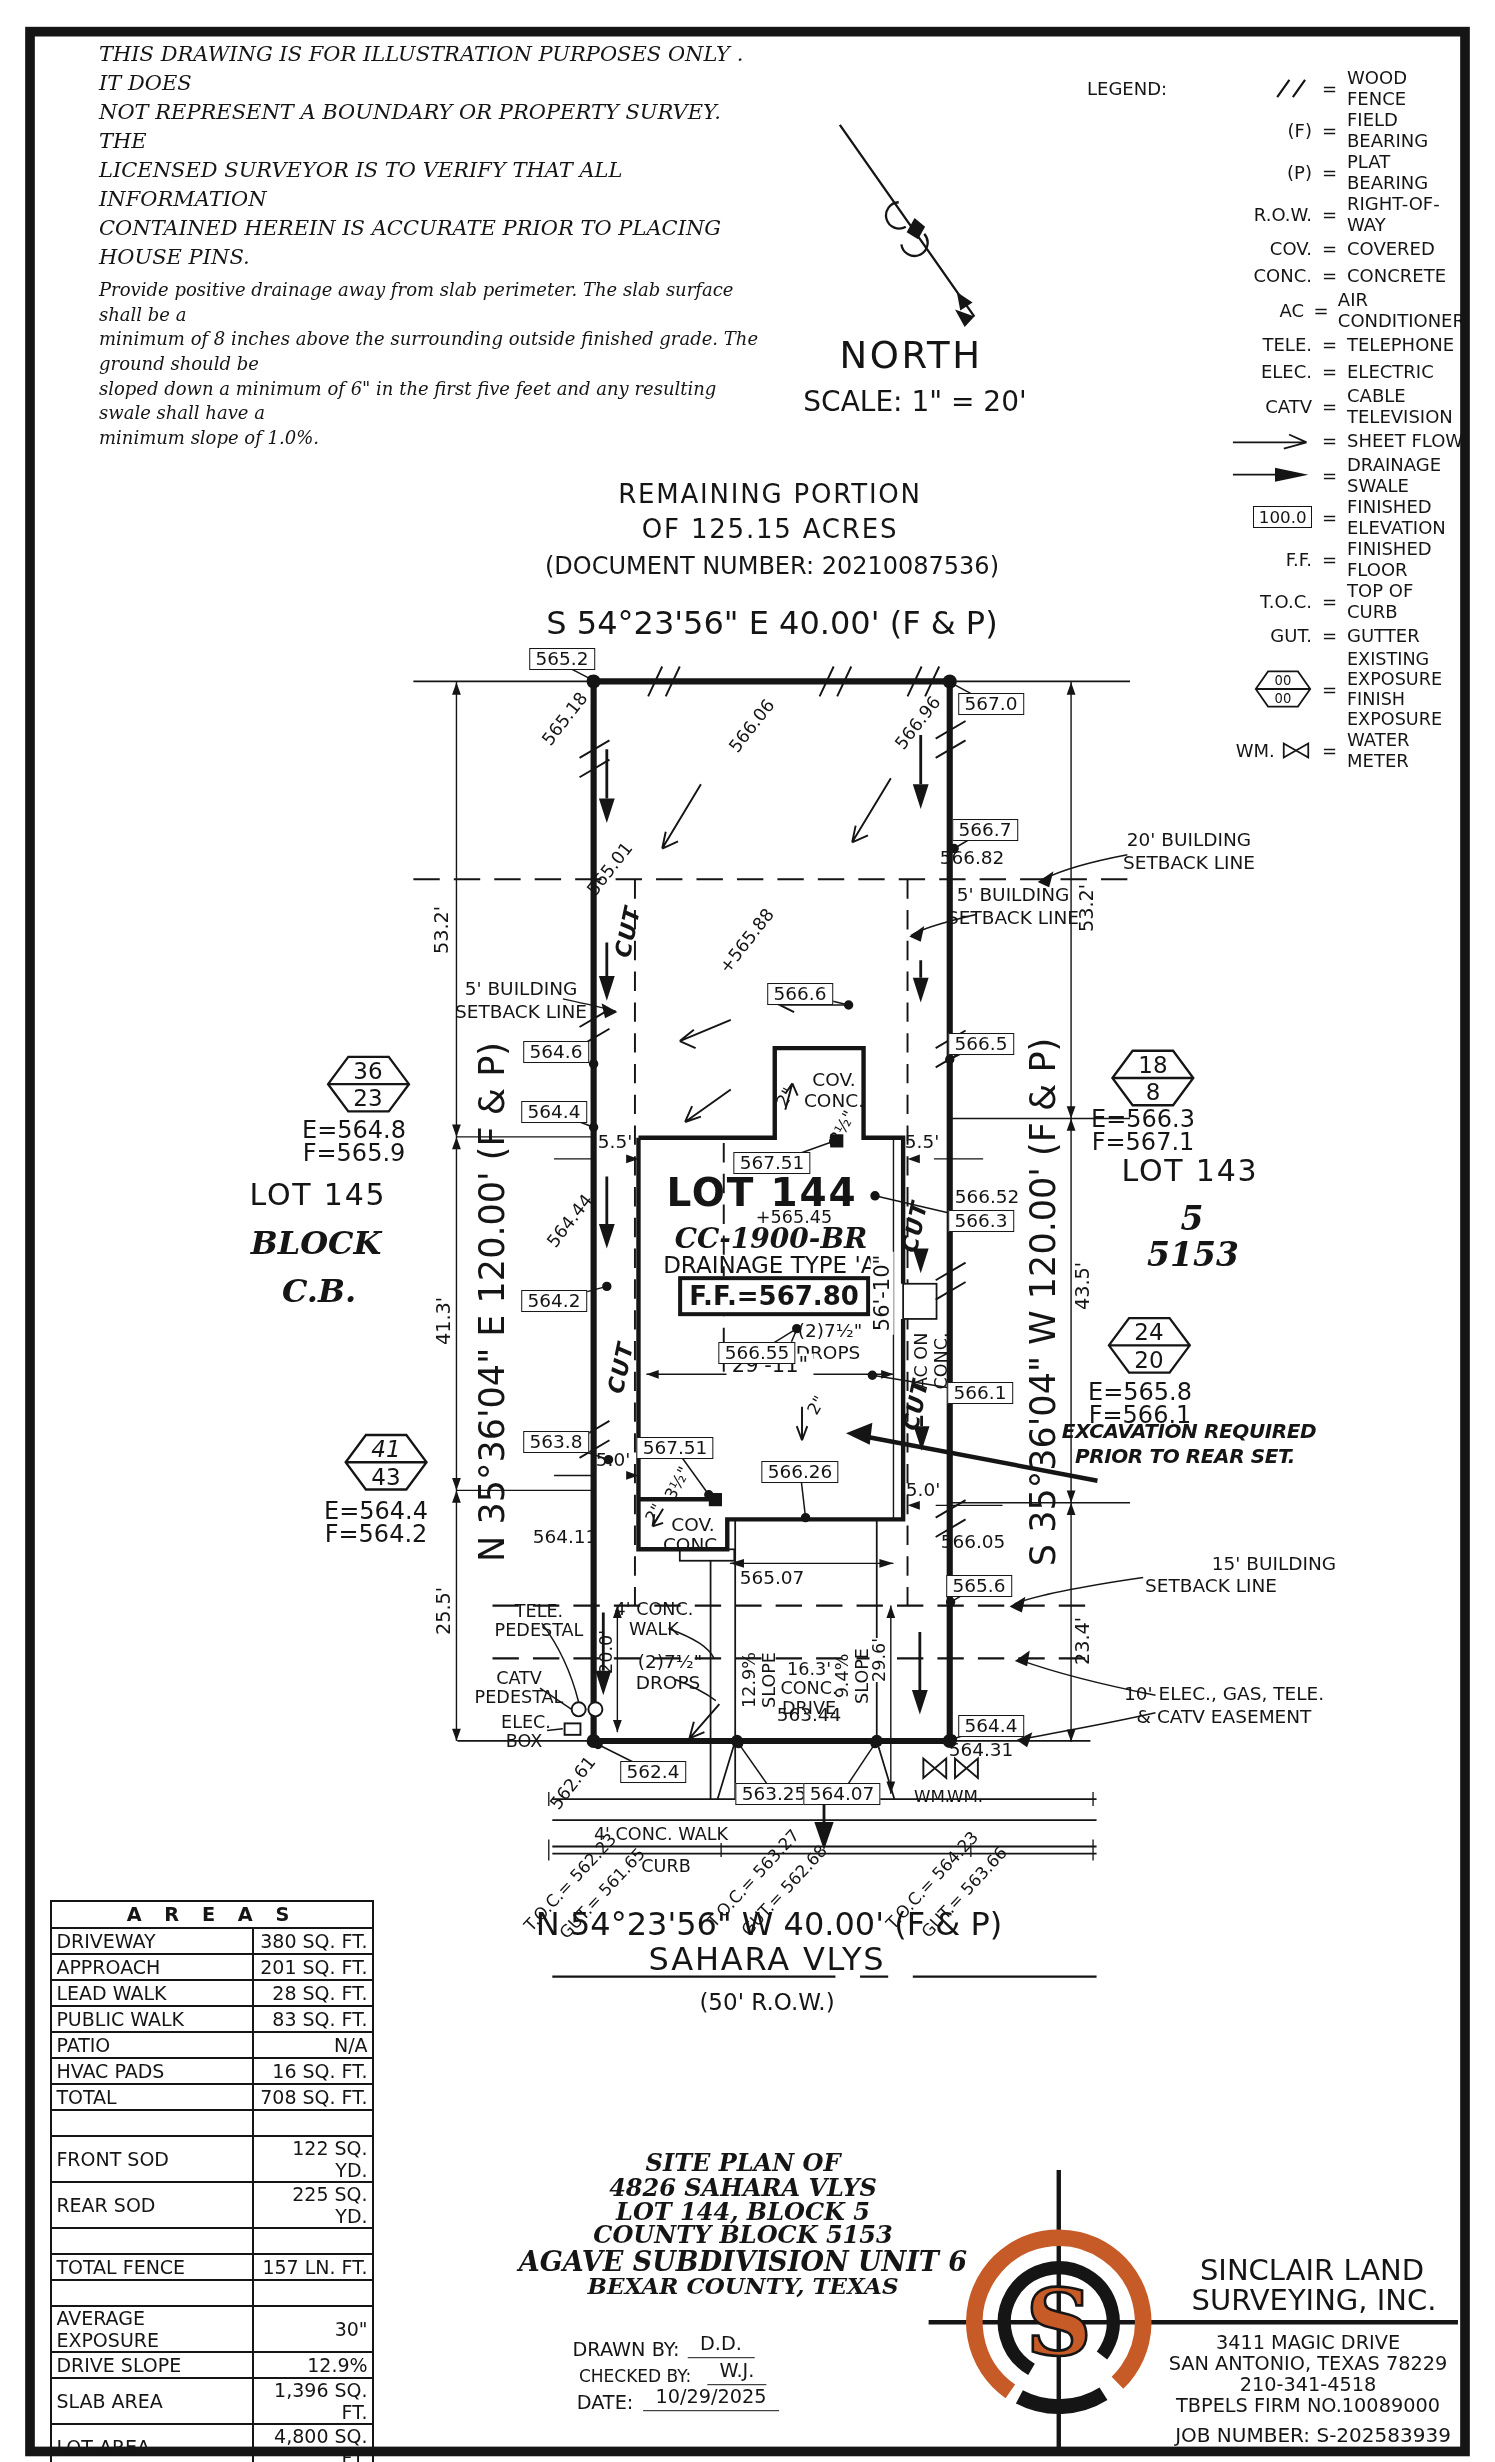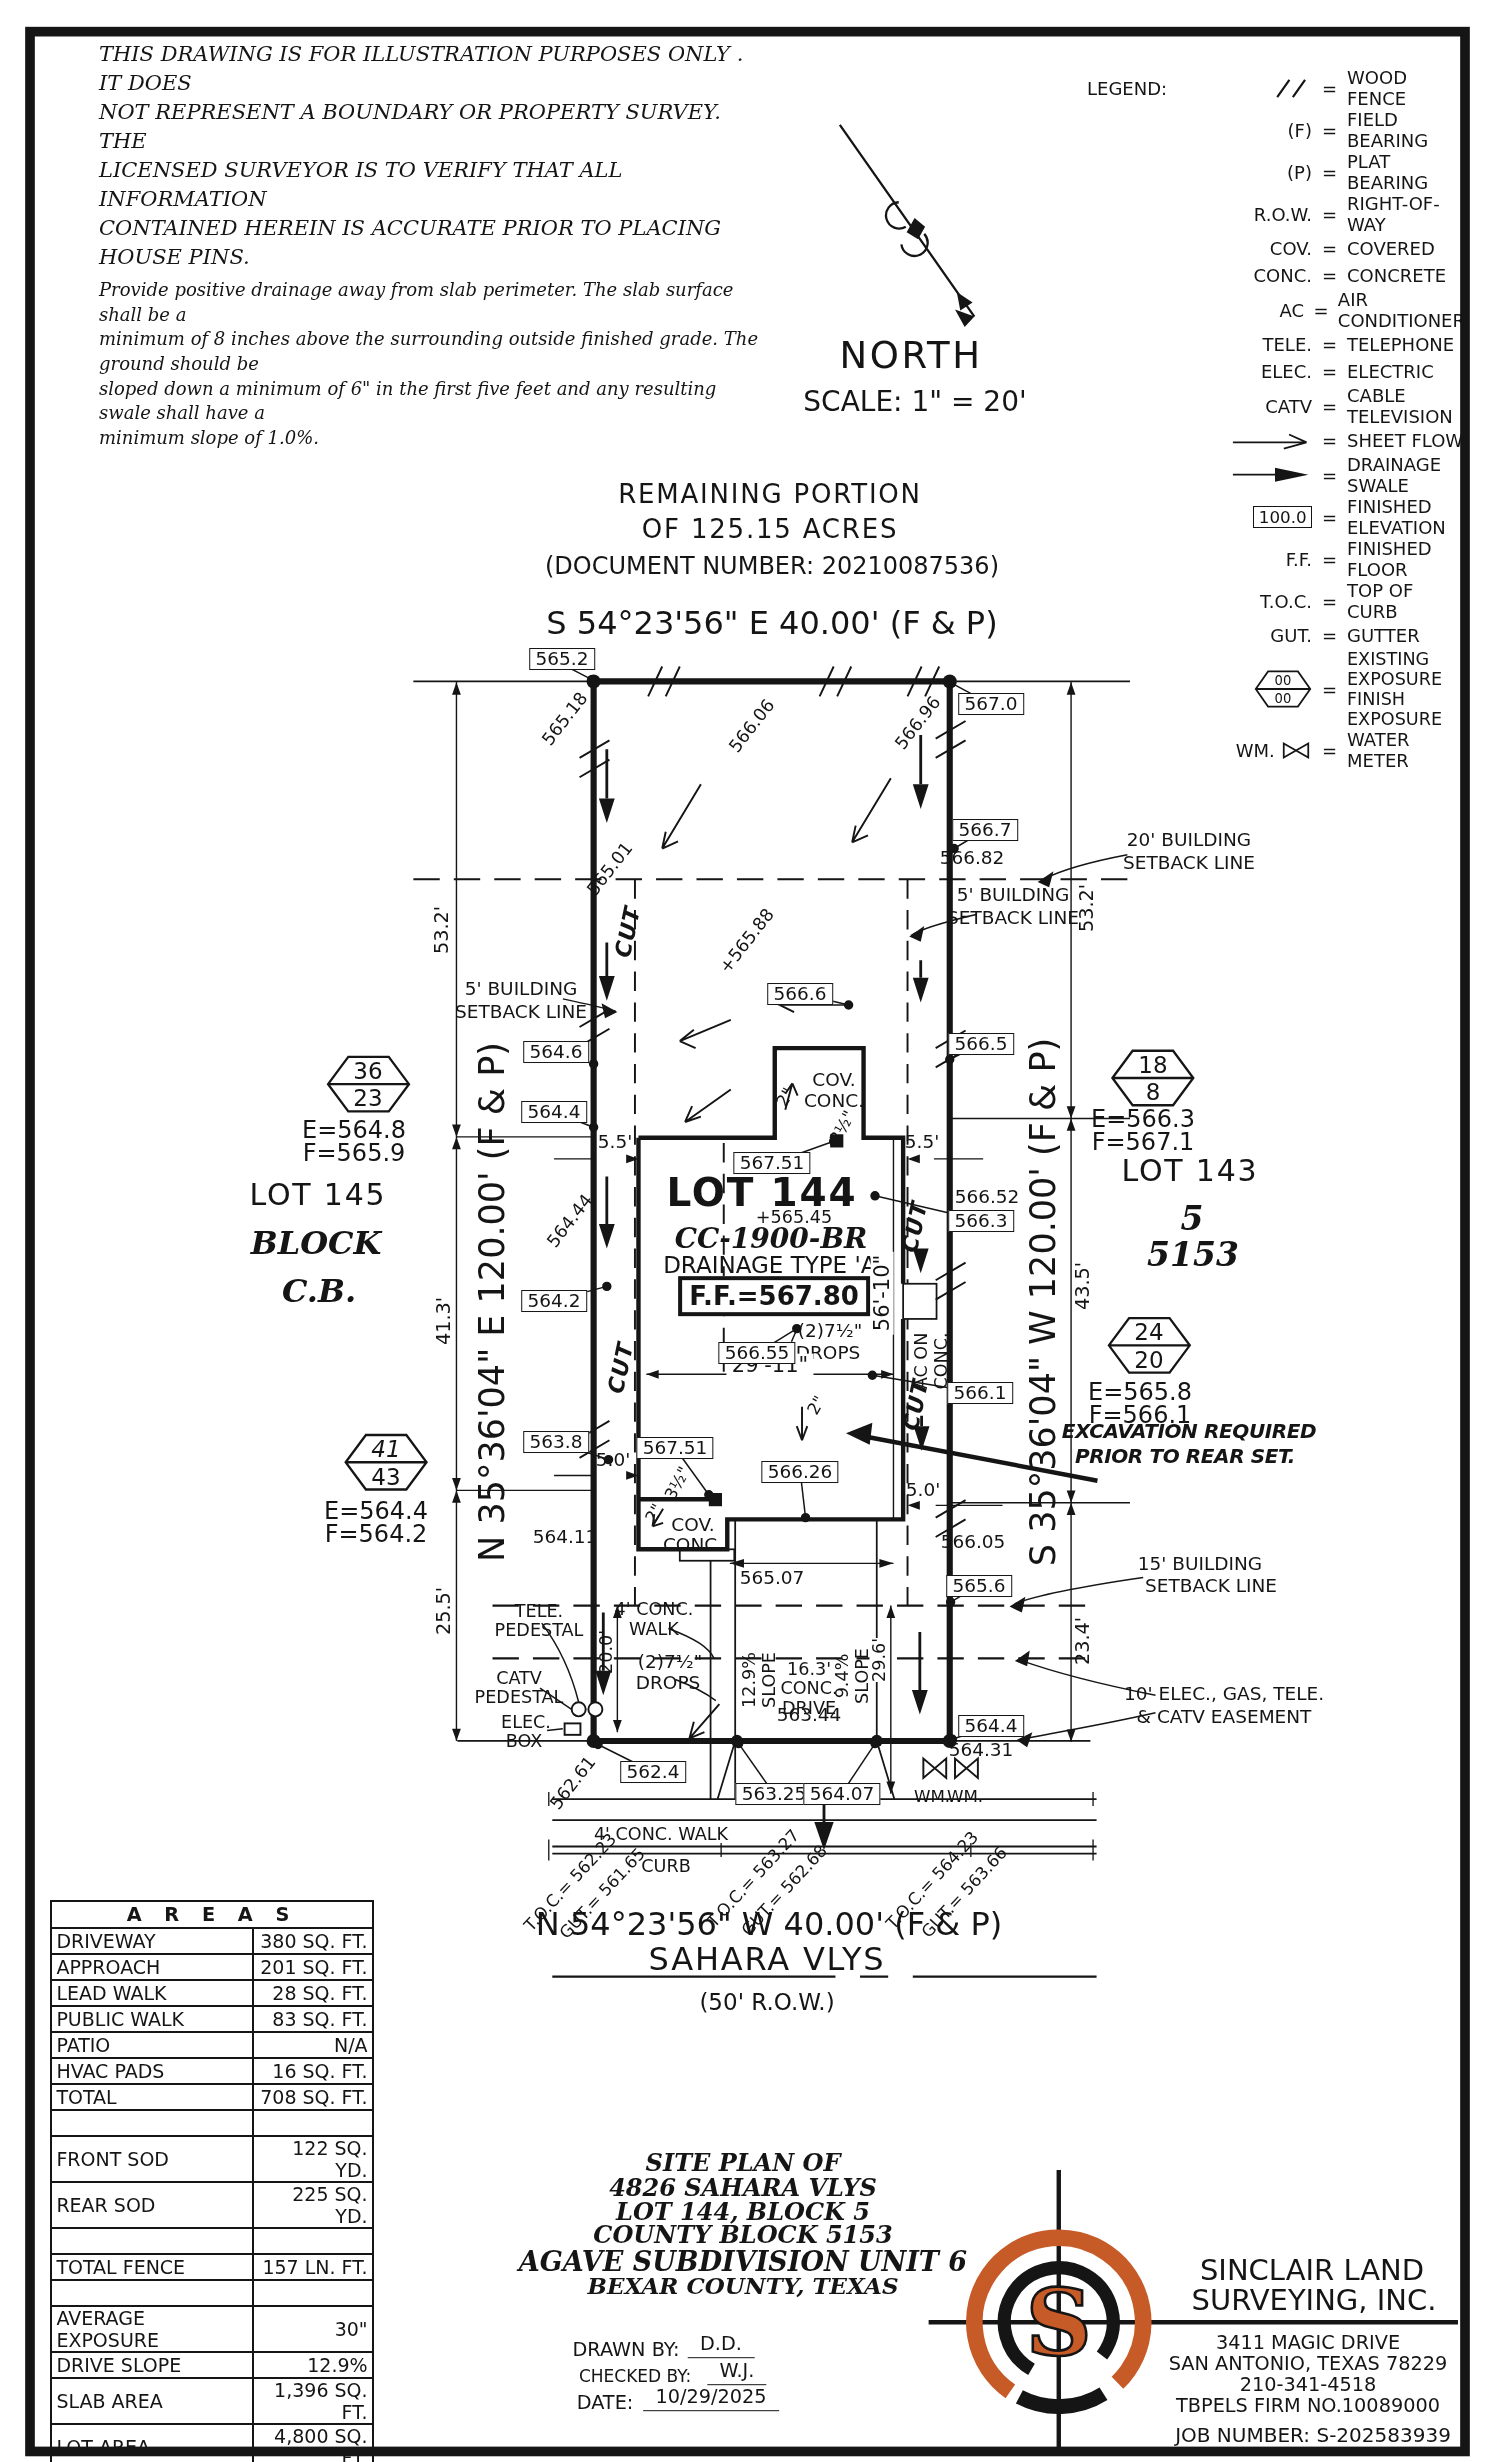--- a/index.html
+++ b/index.html
@@ -322,21 +322,21 @@
 
 <div class="t exc" style="left:1189px;top:1432px;">EXCAVATION REQUIRED</div>
 <div class="t exc" style="left:1185px;top:1457px;">PRIOR TO REAR SET.</div>
 
 <div class="t" style="left:1189px;top:840px;font-size:18.5px;">20' BUILDING</div>
 <div class="t" style="left:1189px;top:863px;font-size:18.5px;">SETBACK LINE</div>
 <div class="t" style="left:521px;top:989px;font-size:18.5px;">5' BUILDING</div>
 <div class="t" style="left:521px;top:1012px;font-size:18.5px;">SETBACK LINE</div>
 <div class="t" style="left:1013px;top:895px;font-size:18.5px;">5' BUILDING</div>
 <div class="t" style="left:1013px;top:918px;font-size:18.5px;">SETBACK LINE</div>
-<div class="t" style="left:1200px;top:1564px;font-size:18.5px;">15' BUILDING</div>
+<div class="t" style="left:1274px;top:1564px;font-size:18.5px;">15' BUILDING</div>
 <div class="t" style="left:1211px;top:1586px;font-size:18.5px;">SETBACK LINE</div>
 <div class="t" style="left:1224px;top:1694px;font-size:18.5px;">10' ELEC., GAS, TELE.</div>
 <div class="t" style="left:1224px;top:1717px;font-size:18.5px;">&amp; CATV EASEMENT</div>
 
 <div class="t" style="left:834px;top:1080px;font-size:18.5px;">COV.</div>
 <div class="t" style="left:834px;top:1101px;font-size:18.5px;">CONC.</div>
 <div class="t" style="left:693px;top:1525px;font-size:18.5px;">COV.</div>
 <div class="t" style="left:693px;top:1545px;font-size:18.5px;">CONC.</div>
 <div class="t" style="left:921px;top:1361px;font-size:17.6px;transform:translate(-50%,-50%) rotate(-90deg);">AC ON</div>
 <div class="t" style="left:941px;top:1361px;font-size:17.6px;transform:translate(-50%,-50%) rotate(-90deg);">CONC.</div>

